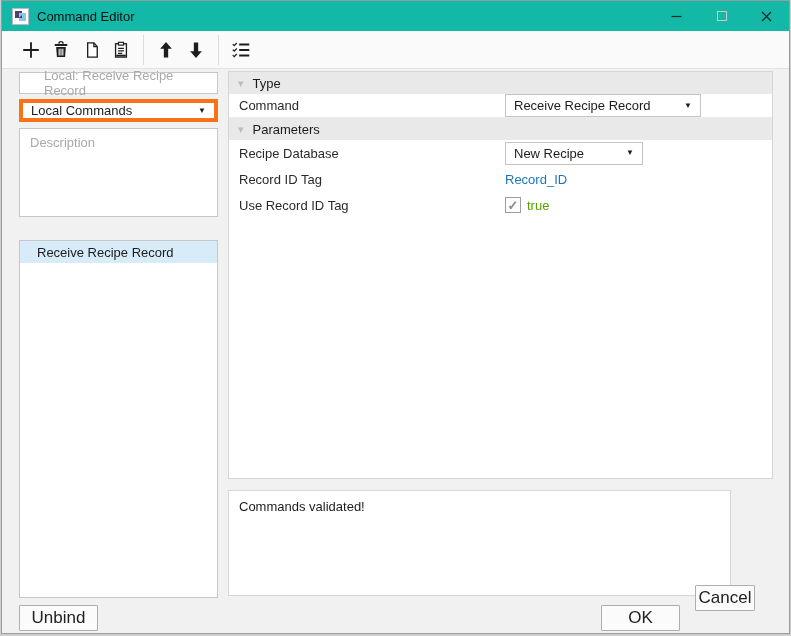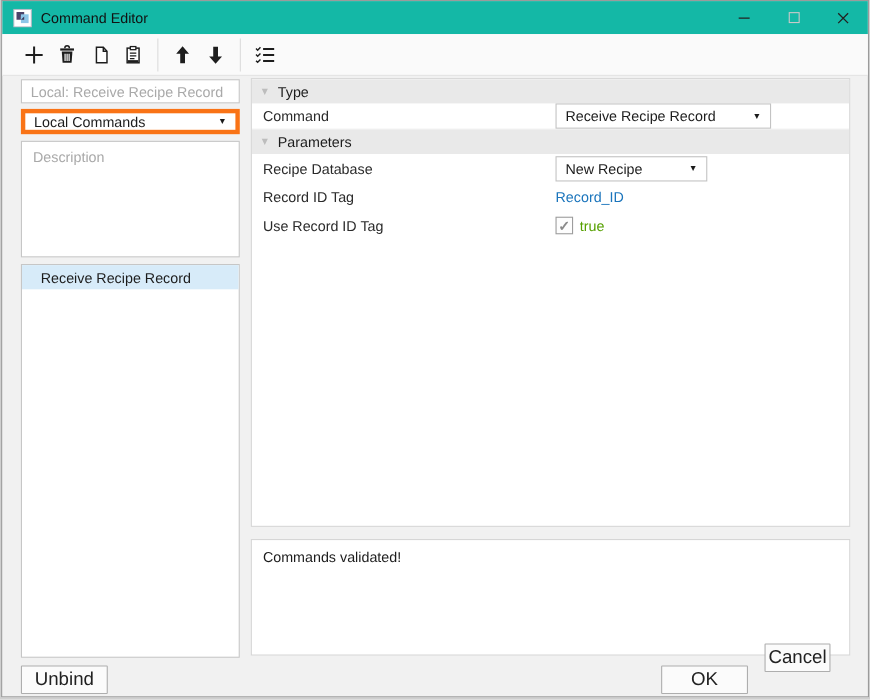--- a/index.html
+++ b/index.html
@@ -42,21 +42,21 @@
   }
   .tbtn {
     width:30px; height:30px; border:none; background:transparent;
     display:flex; align-items:center; justify-content:center; cursor:pointer;
   }
   .tsep { width:1px; height:30px; background:#dcdcdc; margin:0 7px; }
 
   
   .field {
     position:absolute; background:#ffffff; border:1px solid #c6c6c6;
-    display:flex; align-items:center; padding:0 8px;
+    display:flex; align-items:center; padding:0 24px;
   }
   .placeholder { color:#a9a9a9; }
   .dropdown {
     position:absolute; background:#ffffff; border:4px solid #f97316;
     display:flex; align-items:center; justify-content:space-between;
     padding:0 8px; cursor:pointer;
   }
   .dd-arrow { font-size:8px; color:#1a1a1a; line-height:1; }
 
   .textarea {
@@ -96,21 +96,21 @@
   }
   .checkbox {
     width:16px; height:16px; background:#fdfdfd; border:1px solid #9d9d9d;
     display:flex; align-items:center; justify-content:center;
     font-size:13px; font-weight:bold; color:#8b8b8b; cursor:pointer;
   }
   .true-text { margin-left:6px; }
   .tag-link { cursor:pointer; }
 
   .validation-box {
-    position:absolute; left:226px; top:489px; width:545px; height:106px;
+    position:absolute; left:226px; top:489px; width:503px; height:106px;
     background:#ffffff; border:1px solid #d6d6d6; padding:8px 10px;
   }
 
   
   .btn {
     position:absolute; height:26px; background:#fbfbfb;
     border:1px solid #aeaeae; border-radius:1px;
     font-family:"Liberation Sans",sans-serif; font-size:17px; color:#222;
     display:flex; align-items:center; justify-content:center; cursor:pointer;
   }
@@ -199,21 +199,21 @@
     </button>
   </div>
 
   <div class="field placeholder" style="left:17px; top:71px; width:199px; height:22px;">Local: Receive Recipe Record</div>
 
   <div class="dropdown" style="left:17px; top:98px; width:199px; height:23px;">
     <span>Local Commands</span>
     <span class="dd-arrow">▼</span>
   </div>
 
-  <div class="textarea placeholder" style="left:17px; top:127px; width:199px; height:106px;">Description</div>
+  <div class="textarea placeholder" style="left:17px; top:127px; width:199px; height:89px;">Description</div>
 
   <div class="listbox" style="left:17px; top:239px; width:199px; height:358px;">
     <div class="list-item selected">
       <span>Receive Recipe Record</span>
     </div>
   </div>
 
   <div class="propgrid">
     <div class="section-header">
       <span class="collapse-tri">▾</span>

